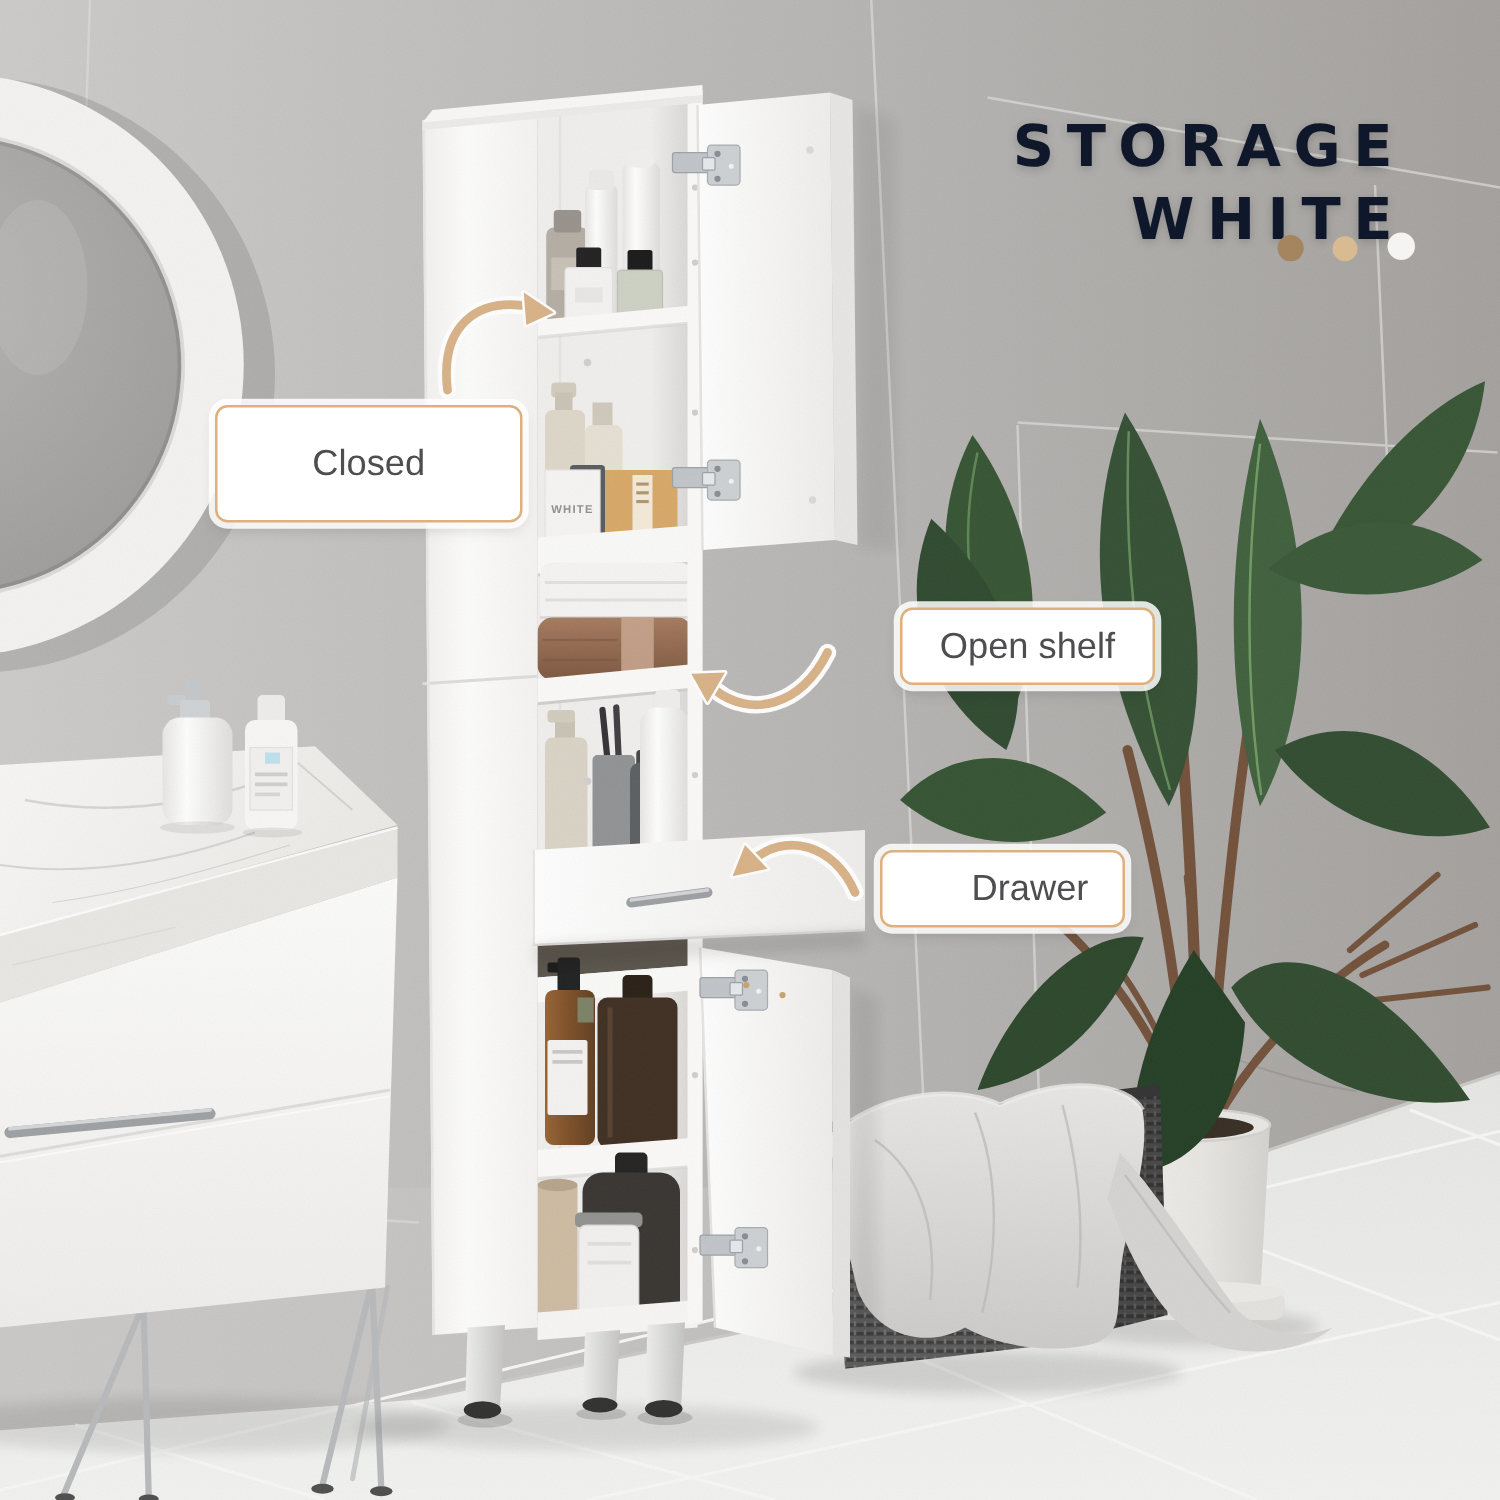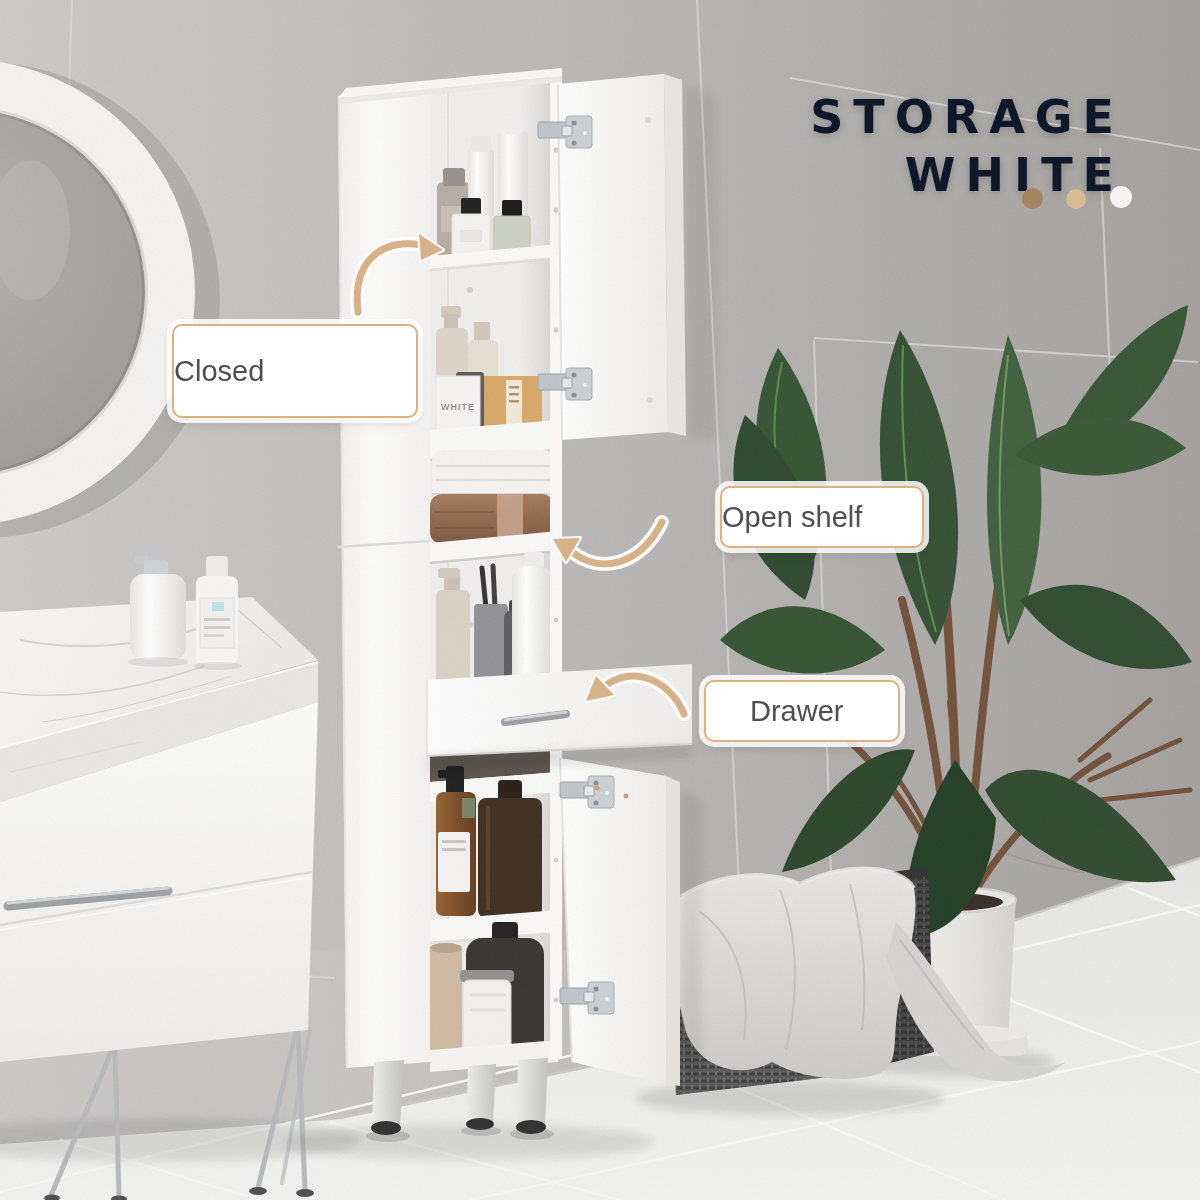--- a/index.html
+++ b/index.html
@@ -11,21 +11,21 @@
     font-family:"DejaVu Sans",sans-serif;font-weight:700;font-size:46px;
     line-height:58px;letter-spacing:10px;color:#0f172a;
     text-shadow:0 2px 8px rgba(0,0,0,.18);white-space:pre;}
   .headline .l2{display:block;}
   .dot{position:absolute;border-radius:50%;}
   .dot.brown{left:1022px;top:188px;width:21px;height:21px;background:#a58560;}
   .dot.tan{left:1066px;top:189px;width:20px;height:20px;background:#d8bb91;}
   .dot.white{left:1110px;top:186px;width:22px;height:22px;background:#f5f4f2;}
   .callout{position:absolute;background:#ffffff;border:2px solid #ddb07e;
     border-radius:10px;color:#4e4e50;font-size:29px;line-height:1.4;
-    display:flex;flex-direction:column;align-items:flex-start;justify-content:center;
+    display:flex;flex-direction:column;align-items:center;justify-content:center;
     text-align:center;
     box-shadow:0 0 0 5px rgba(255,255,255,.85),0 5px 12px rgba(0,0,0,.15);}
   #callout-closed{left:172px;top:324px;width:242px;height:90px;}
   #callout-openshelf{left:676px;top:486px;width:200px;height:58px;margin-left:44px;}
   #callout-drawer{left:704px;top:680px;width:148px;height:58px;padding-left:44px;}
 </style>
 </head>
 <body>
 
 <div id="stage">

